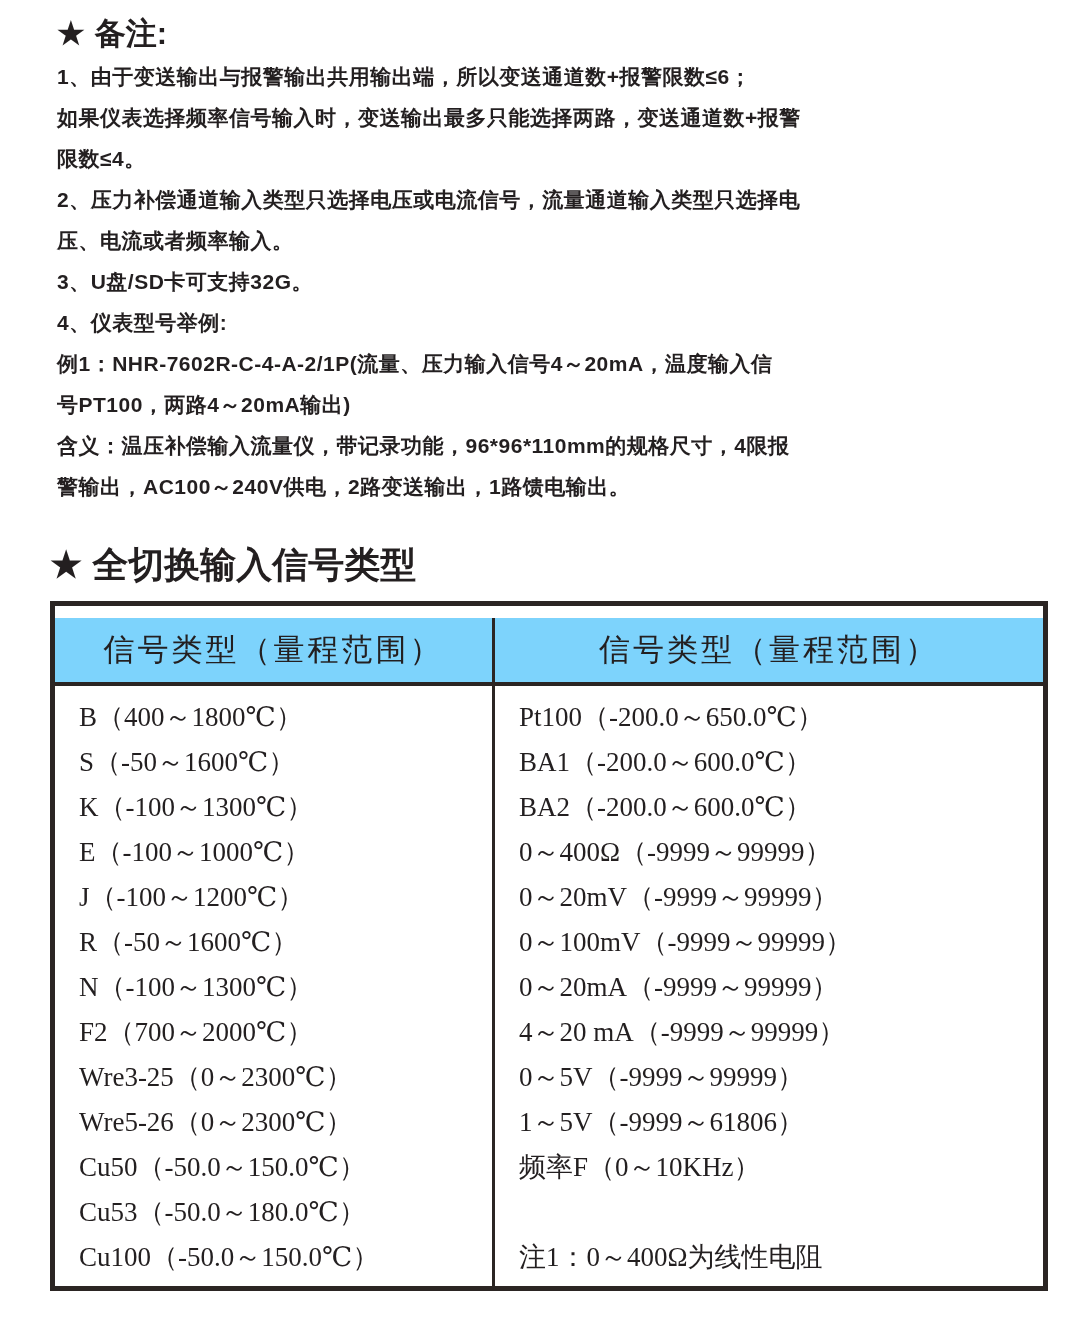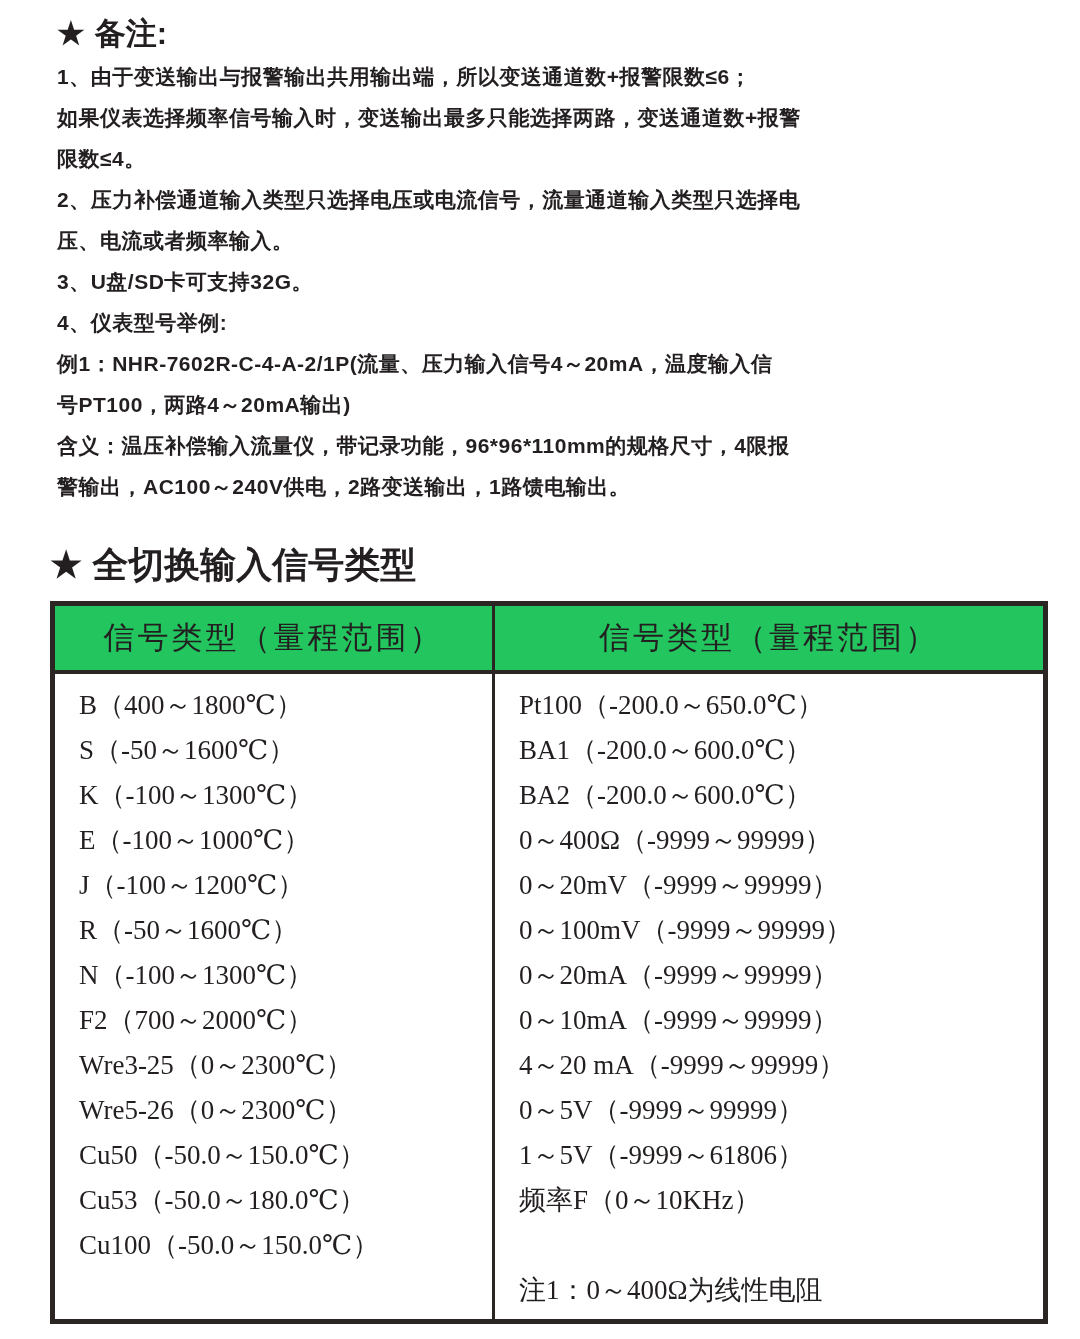--- a/index.html
+++ b/index.html
@@ -37,21 +37,21 @@
     white-space: nowrap;
   }
 
   
   .sig-table {
     margin: 14px 0 0 50px;
     width: 998px;
     border: 5px solid #2b2523;
     font-family: "Liberation Serif", "DejaVu Serif", serif;
   }
-  .t-head { display: flex; border-bottom: 4px solid #2b2523; background: #22c55e; }
+  .t-head { display: flex; border-bottom: 4px solid #2b2523; background: #7dd3fc; margin-top: 12px; }
   .t-head-cell {
     height: 64px; line-height: 64px;
     font-size: 31px; letter-spacing: 3px;
     text-align: center;
     white-space: nowrap;
     overflow: hidden;
   }
   .t-head-cell.left  { width: 440px; border-right: 3px solid #2b2523; }
   .t-head-cell.right { width: 548px; }
 
@@ -114,21 +114,20 @@
         <div class="t-row">Cu100（-50.0～150.0℃）</div>
       </div>
       <div class="t-col right">
         <div class="t-row">Pt100（-200.0～650.0℃）</div>
         <div class="t-row">BA1（-200.0～600.0℃）</div>
         <div class="t-row">BA2（-200.0～600.0℃）</div>
         <div class="t-row">0～400Ω（-9999～99999）</div>
         <div class="t-row">0～20mV（-9999～99999）</div>
         <div class="t-row">0～100mV（-9999～99999）</div>
         <div class="t-row">0～20mA（-9999～99999）</div>
-        <div class="t-row">0～10mA（-9999～99999）</div>
         <div class="t-row">4～20 mA（-9999～99999）</div>
         <div class="t-row">0～5V（-9999～99999）</div>
         <div class="t-row">1～5V（-9999～61806）</div>
         <div class="t-row">频率F（0～10KHz）</div>
         <div class="t-row"></div>
         <div class="t-row">注1：0～400Ω为线性电阻</div>
       </div>
     </div>
   </div>
 

